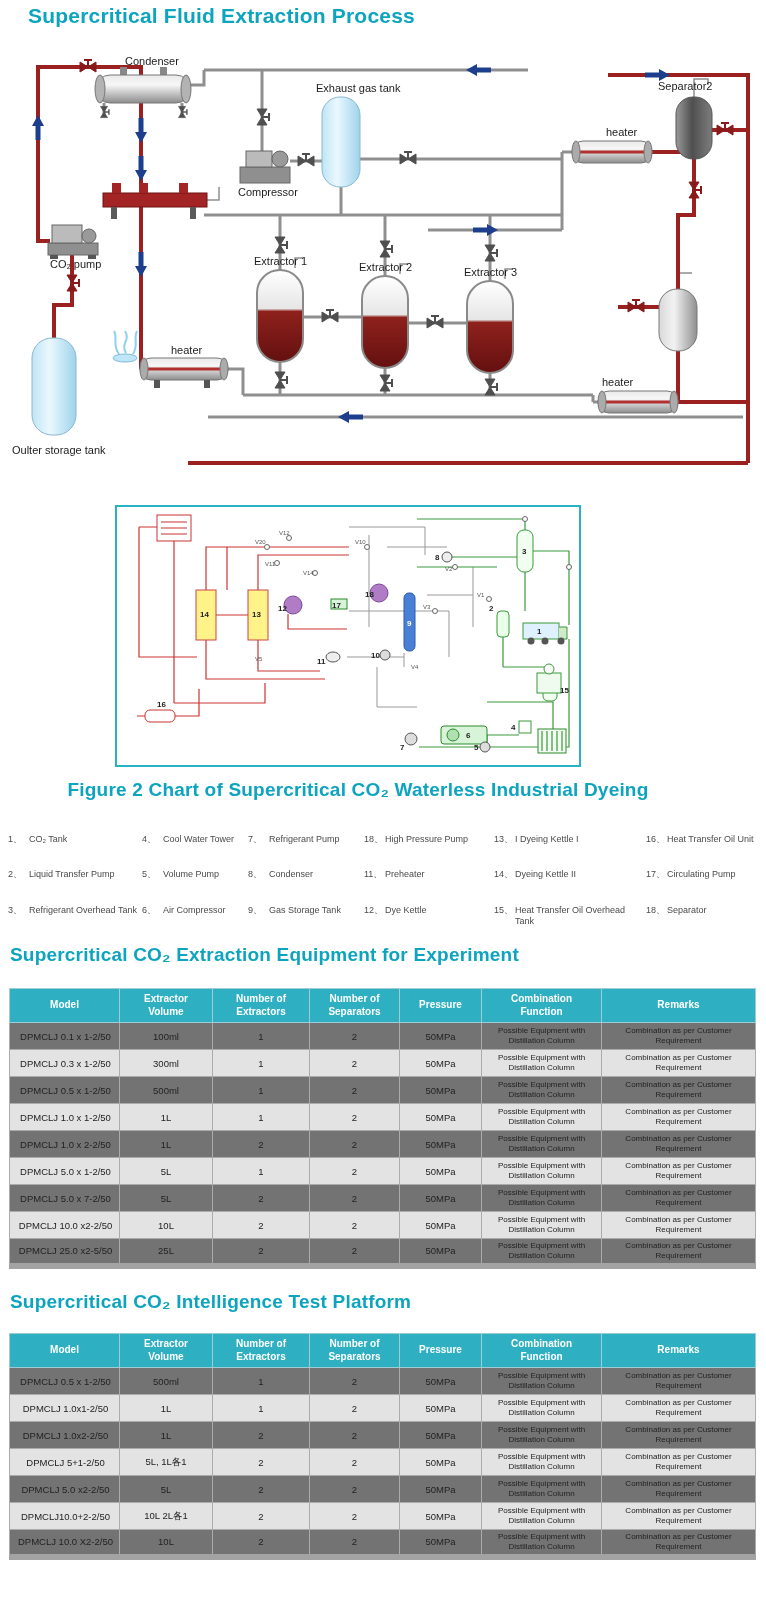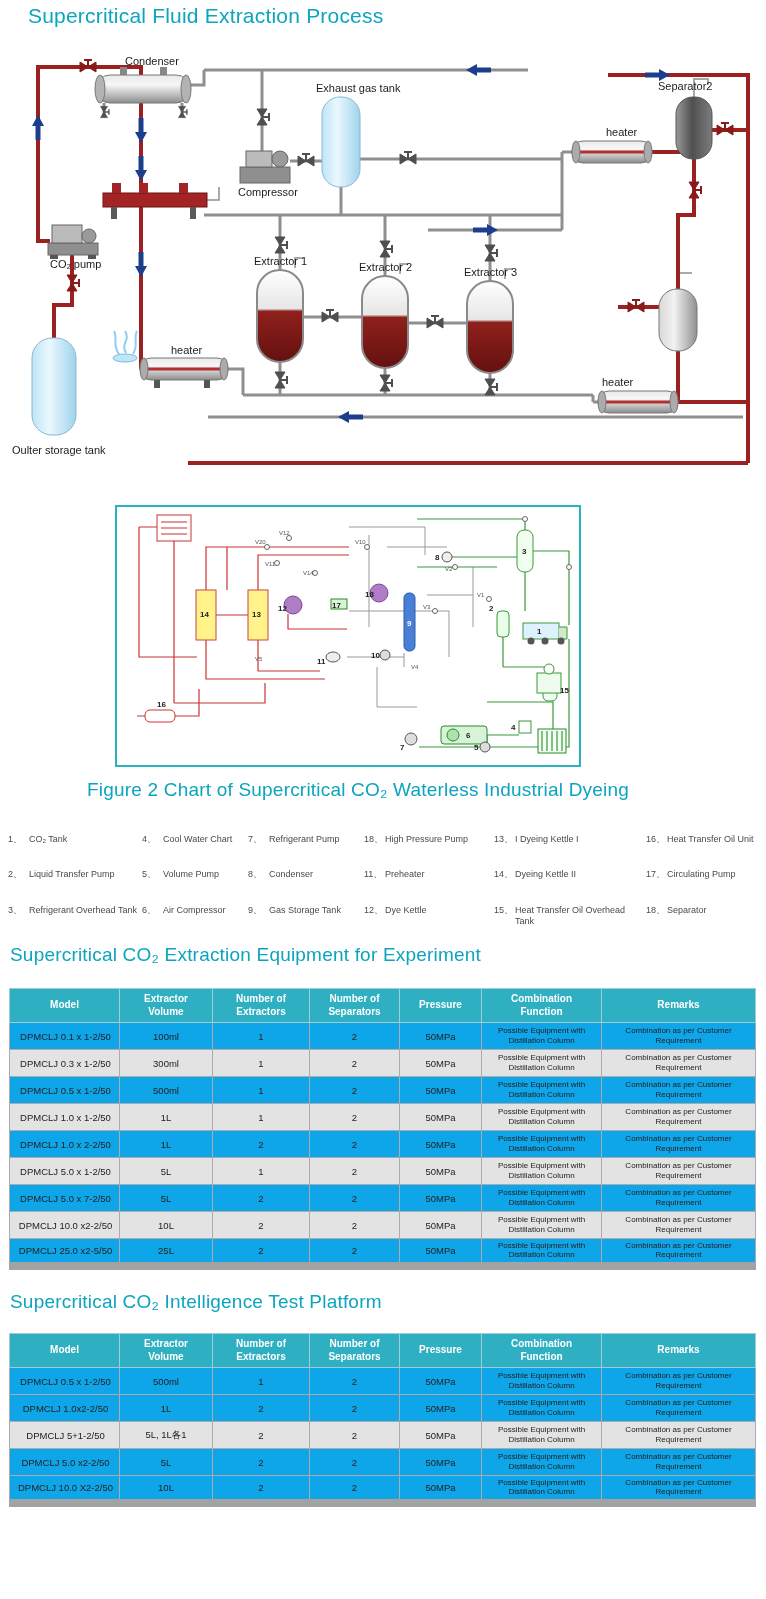--- a/index.html
+++ b/index.html
@@ -1,32 +1,32 @@
 <!DOCTYPE html>
 <html><head>
 <meta charset="utf-8">
 <style>
   *{margin:0;padding:0;box-sizing:border-box}
   html,body{background:#fff}
   body{width:766px;height:1599px;position:relative;font-family:"Liberation Sans",sans-serif;overflow:hidden}
   .abs{position:absolute}
-  .teal-h{color:#0da4bf;font-weight:400;letter-spacing:.2px}
+  .teal-h{color:#0da4bf;font-weight:700;letter-spacing:.2px}
   #title{top:4px;left:28px;font-size:21px}
   #caption{top:779px;left:0;width:716px;text-align:center;font-size:19px}
   #h-extract{top:944px;left:10px;font-size:19px}
   #h-platform{top:1291px;left:10px;font-size:19px}
   #diagram1{top:55px;left:8px;width:750px;height:420px}
   #diagram2{top:505px;left:115px;width:466px;height:262px;border:2px solid #2ab1c3;background:#fff}
   #legend{top:834px;left:8px;width:754px;height:100px;display:grid;grid-auto-flow:column;
     grid-template-rows:repeat(3,1fr);grid-template-columns:130px 102px 112px 126px 148px 132px;
     column-gap:4px;row-gap:6px;align-items:start}
   .legend-item{display:flex;font-size:9px;color:#4a4a4a;line-height:1.3}
   .lnum{flex:0 0 21px}
   .llab{flex:1}
-  table{border-collapse:collapse;table-layout:fixed;background:#0ea5e9;border-bottom:8px solid #a3a3a3}
+  table{border-collapse:collapse;table-layout:fixed;background:#737373;border-bottom:6px solid #a3a3a3}
   #table1{top:988px;left:9px}
   #table2{top:1333px;left:9px}
   th{background:#2fb0c2;color:#fff;font-size:10px;font-weight:700;white-space:pre-line;height:34px;
      border:1px solid #9fcdd6;padding:2px;vertical-align:middle;text-align:center;line-height:1.25}
   td{border:1px solid #ababab;height:27px;text-align:center;vertical-align:middle;color:#222;padding:1px 3px}
   .c-model{text-align:center;padding-left:5px;font-size:9.5px}
   .c-mid{font-size:9.5px}
   .c-small{font-size:8px;line-height:1.2}
   tr.alt td{background:#e3e3e3}
   
@@ -321,21 +321,21 @@
     <div class="legend-item">
       <span class="lnum">2、</span>
       <span class="llab">Liquid Transfer Pump</span>
     </div>
     <div class="legend-item">
       <span class="lnum">3、</span>
       <span class="llab">Refrigerant Overhead Tank</span>
     </div>
     <div class="legend-item">
       <span class="lnum">4、</span>
-      <span class="llab">Cool Water Chart</span>
+      <span class="llab">Cool Water Tower</span>
     </div>
     <div class="legend-item">
       <span class="lnum">5、</span>
       <span class="llab">Volume Pump</span>
     </div>
     <div class="legend-item">
       <span class="lnum">6、</span>
       <span class="llab">Air Compressor</span>
     </div>
     <div class="legend-item">
@@ -530,20 +530,29 @@
   <tbody>
       <tr>
         <td class="c-model">DPMCLJ 0.5 x 1-2/50</td>
         <td class="c-mid">500ml</td>
         <td class="c-mid">1</td>
         <td class="c-mid">2</td>
         <td class="c-mid">50MPa</td>
         <td class="c-small">Possible Equipment with Distillation Column</td>
         <td class="c-small">Combination as per Customer Requirement</td>
       </tr>
+      <tr class="alt">
+        <td class="c-model">DPMCLJ 1.0x1-2/50</td>
+        <td class="c-mid">1L</td>
+        <td class="c-mid">1</td>
+        <td class="c-mid">2</td>
+        <td class="c-mid">50MPa</td>
+        <td class="c-small">Possible Equipment with Distillation Column</td>
+        <td class="c-small">Combination as per Customer Requirement</td>
+      </tr>
       <tr>
         <td class="c-model">DPMCLJ 1.0x2-2/50</td>
         <td class="c-mid">1L</td>
         <td class="c-mid">2</td>
         <td class="c-mid">2</td>
         <td class="c-mid">50MPa</td>
         <td class="c-small">Possible Equipment with Distillation Column</td>
         <td class="c-small">Combination as per Customer Requirement</td>
       </tr>
       <tr class="alt">
@@ -557,20 +566,29 @@
       </tr>
       <tr>
         <td class="c-model">DPMCLJ 5.0 x2-2/50</td>
         <td class="c-mid">5L</td>
         <td class="c-mid">2</td>
         <td class="c-mid">2</td>
         <td class="c-mid">50MPa</td>
         <td class="c-small">Possible Equipment with Distillation Column</td>
         <td class="c-small">Combination as per Customer Requirement</td>
       </tr>
+      <tr class="alt">
+        <td class="c-model">DPMCLJ10.0+2-2/50</td>
+        <td class="c-mid">10L 2L各1</td>
+        <td class="c-mid">2</td>
+        <td class="c-mid">2</td>
+        <td class="c-mid">50MPa</td>
+        <td class="c-small">Possible Equipment with Distillation Column</td>
+        <td class="c-small">Combination as per Customer Requirement</td>
+      </tr>
       <tr>
         <td class="c-model">DPMCLJ 10.0 X2-2/50</td>
         <td class="c-mid">10L</td>
         <td class="c-mid">2</td>
         <td class="c-mid">2</td>
         <td class="c-mid">50MPa</td>
         <td class="c-small">Possible Equipment with Distillation Column</td>
         <td class="c-small">Combination as per Customer Requirement</td>
       </tr>
     </tbody>

